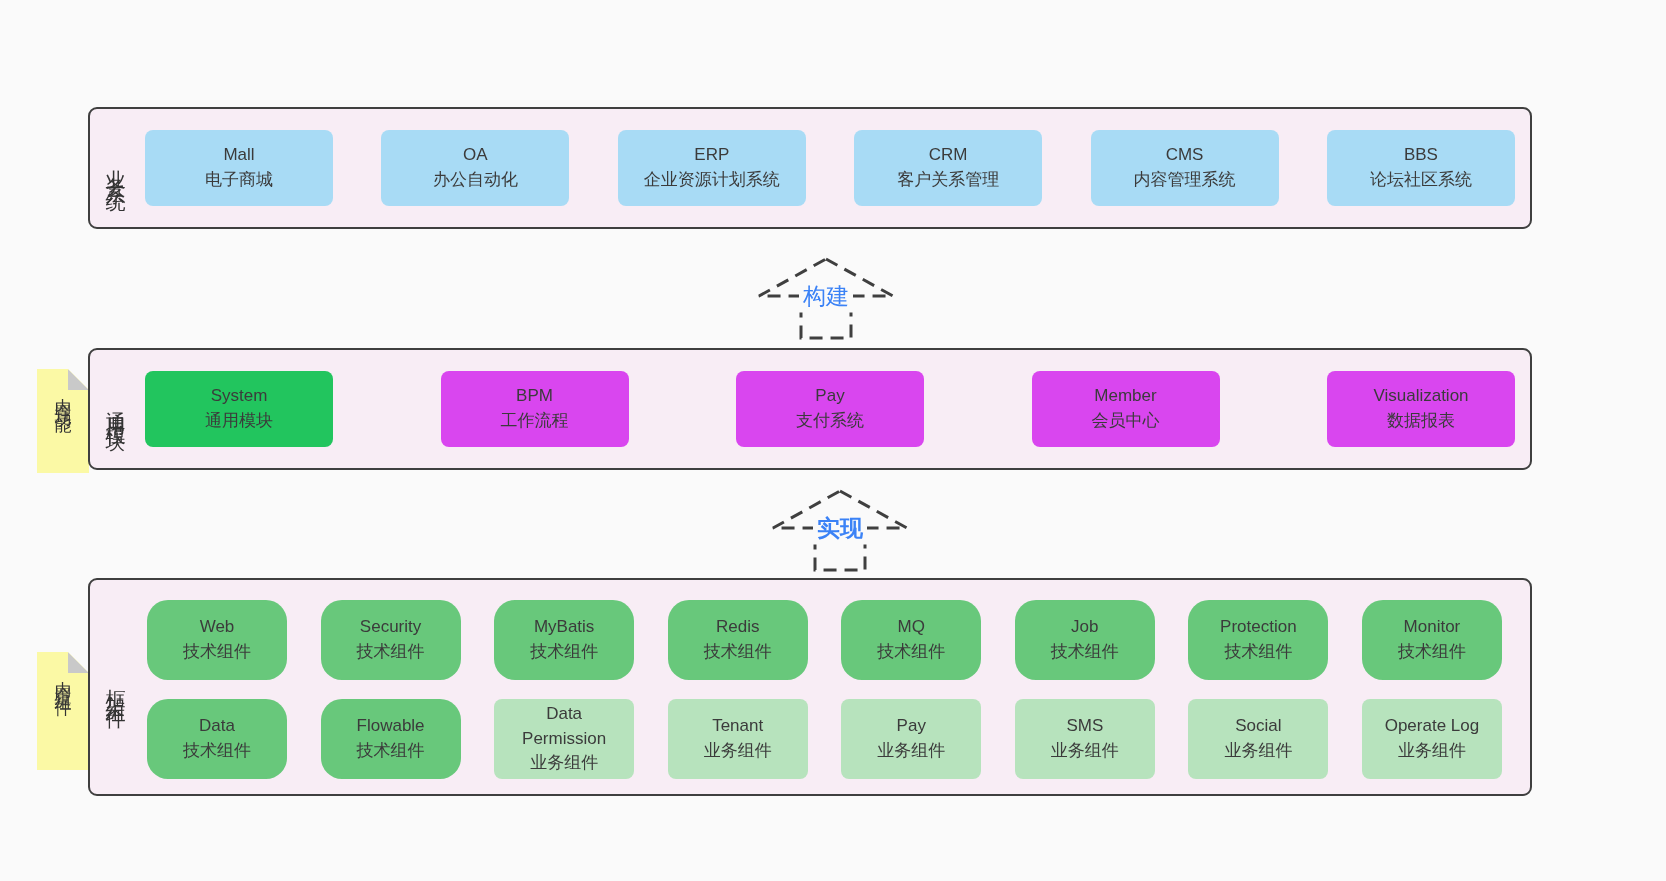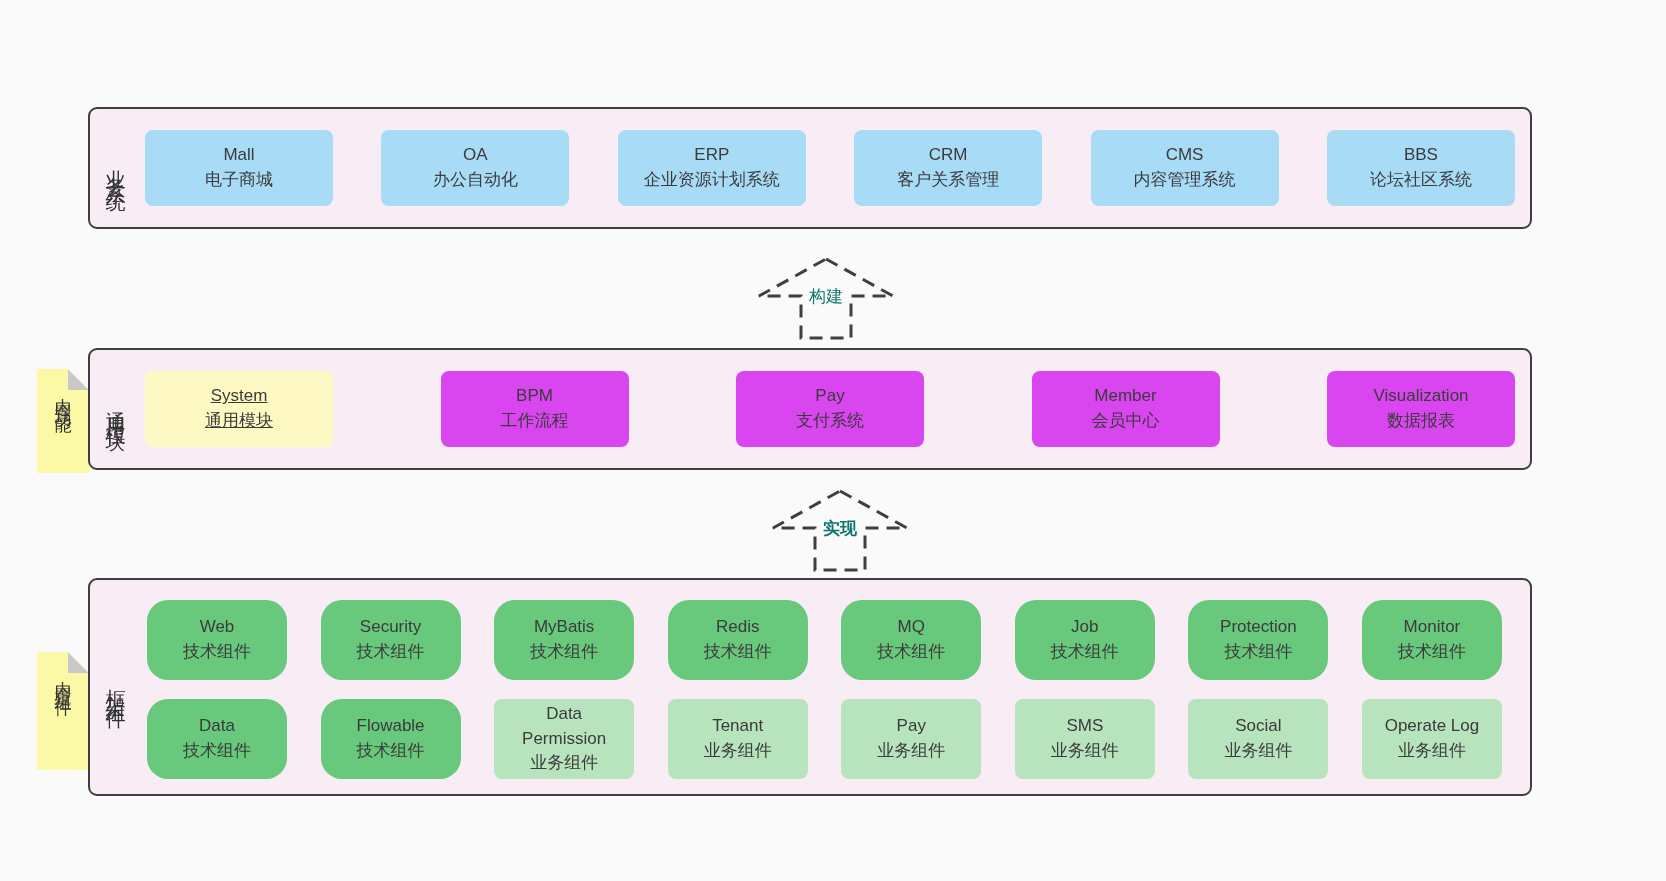--- a/index.html
+++ b/index.html
@@ -33,32 +33,32 @@
     grid-auto-rows:80px;row-gap:19px;justify-content:space-between;
   }
   .box{
     border-radius:8px;display:flex;flex-direction:column;
     justify-content:center;align-items:center;text-align:center;
     font-size:17px;line-height:1.45;color:#3b3b3b;
     padding:0 12px;box-sizing:border-box;
   }
   .boxrow .box{width:188px;height:76px;flex:0 0 auto;}
   .c-blue{background:#a8dbf5;}
-  .c-red{background:#fef9c3;text-decoration:underline;}
+  .c-red{background:#22c55e;}
   .c-pink{background:#d946ef;}
   .c-green{background:#68c87b;border-radius:21px;}
   .c-lgreen{background:#b7e3bd;}
   
   .arrow{position:absolute;width:140px;height:86px;}
   #arrow-build{left:756px;top:256px;}
   #arrow-implement{left:770px;top:488px;font-weight:bold;}
   .arrow svg{display:block;}
   .arrow-label{
     position:absolute;left:50%;top:40px;transform:translate(-50%,-50%);
-    background:#fafafa;padding:1px 4px;font-size:17px;color:#0f766e;
+    background:#fafafa;padding:1px 4px;font-size:23px;color:#3b82f6;
     white-space:nowrap;
   }
   
   .sticky{
     position:absolute;left:37px;width:52px;background:#fbf9a5;
     clip-path:polygon(0 0,calc(100% - 21px) 0,100% 21px,100% 100%,0 100%);
   }
   #sticky-functions{top:369px;height:104px;}
   #sticky-components{top:652px;height:118px;}
   .sticky-fold{

